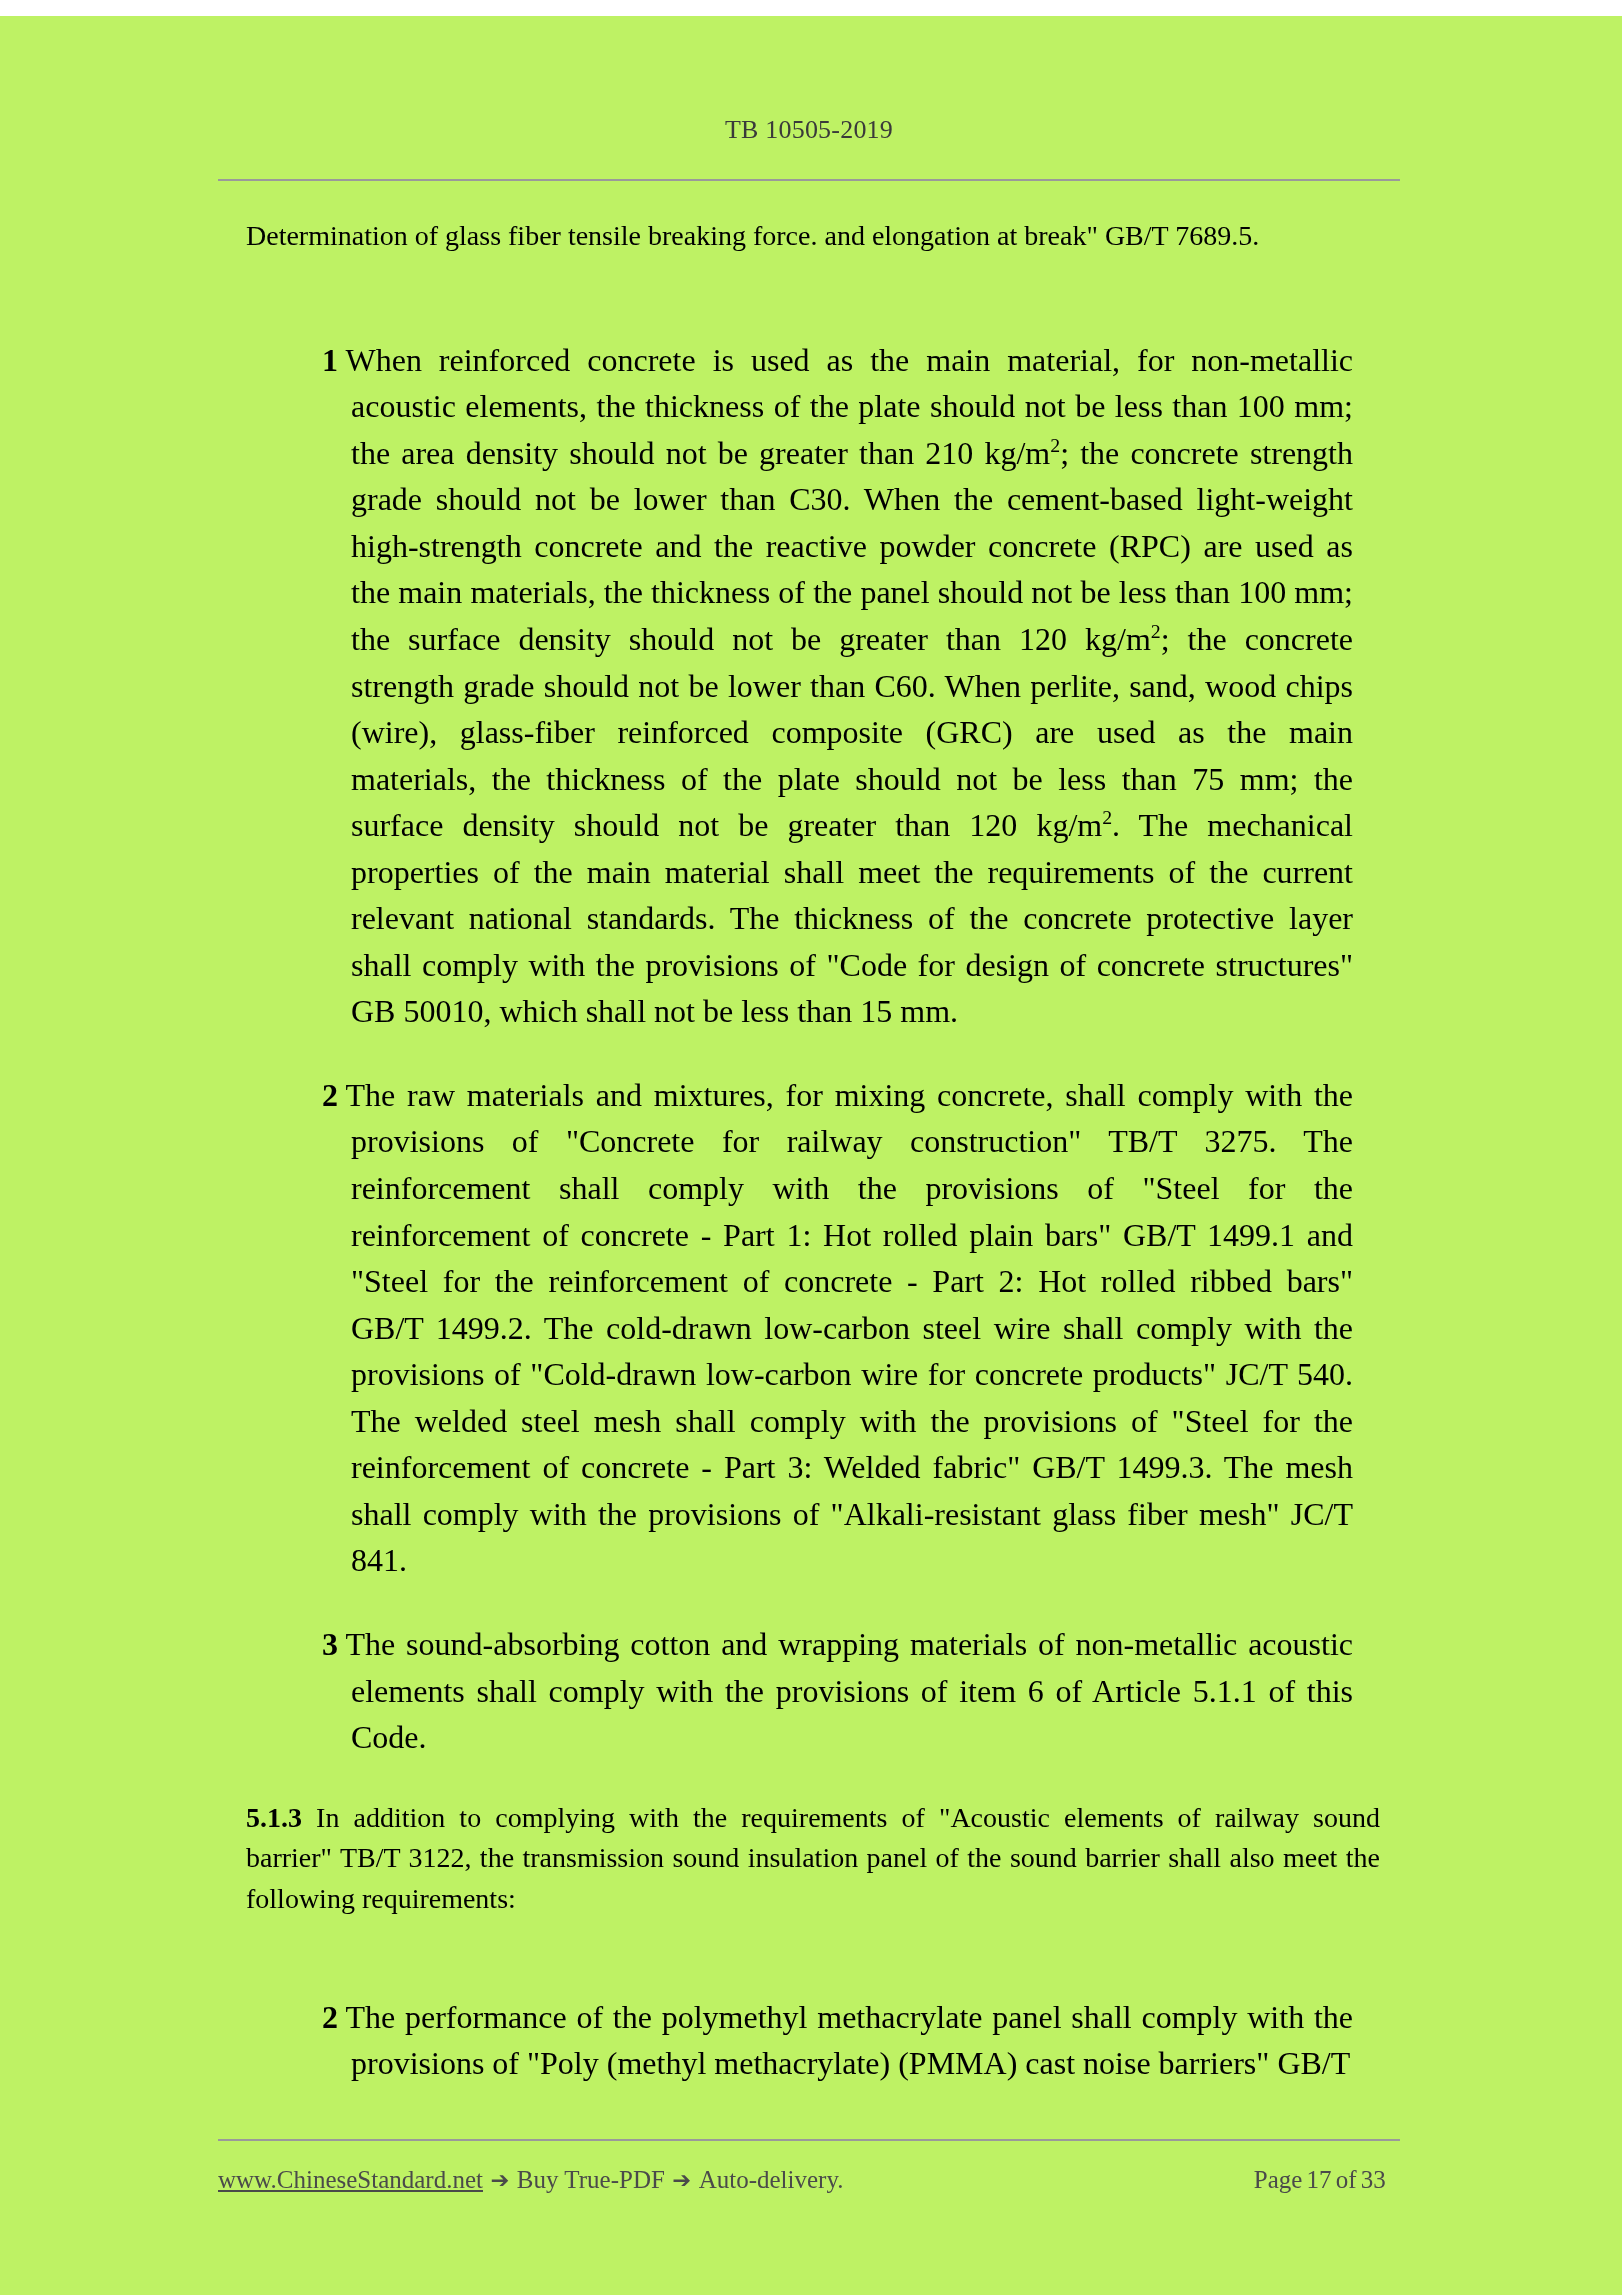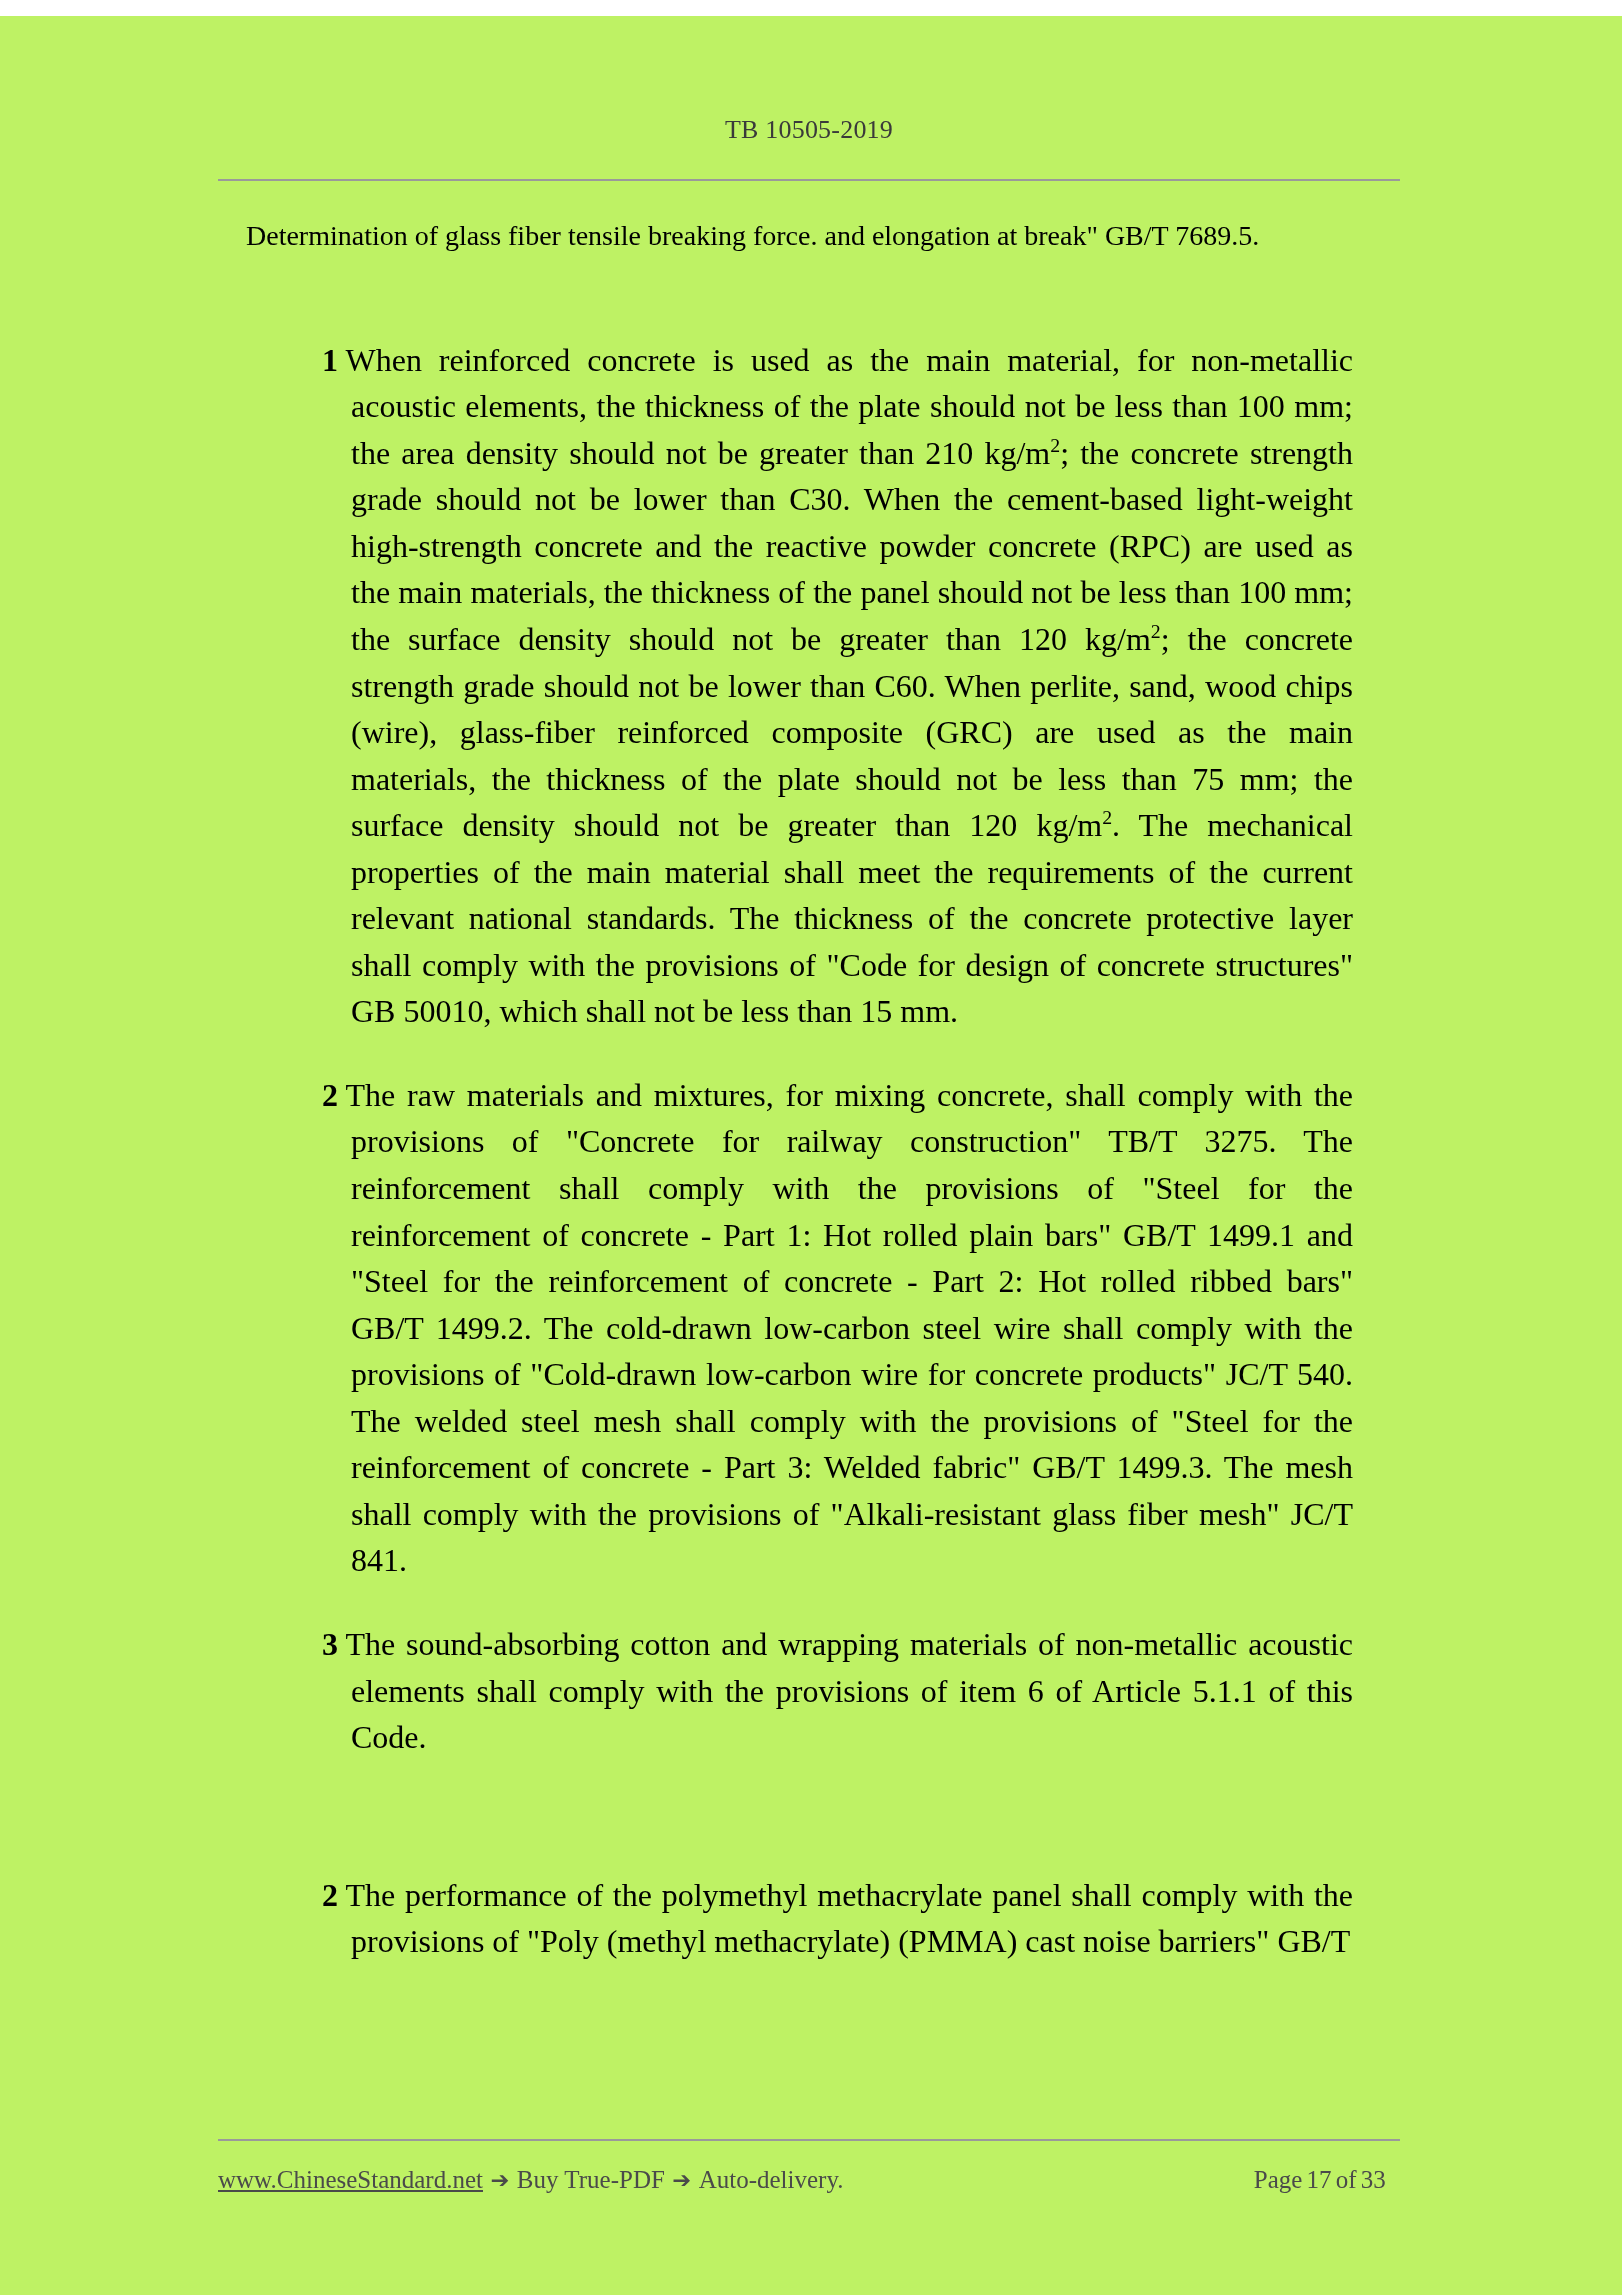--- a/index.html
+++ b/index.html
@@ -168,20 +168,24 @@
     </p>
 
     <div class="para-gap-md"></div>
 
     <p class="list-item">
       <span class="item-num">3</span><span>The sound-absorbing cotton and wrapping materials of non-metallic acoustic elements shall comply with the provisions of item 6 of Article 5.1.1 of this Code.</span>
     </p>
 
     <div class="para-gap-md"></div>
 
+    <p class="block">
+      <span class="clause-num">5.1.3</span>
+      <span>In addition to complying with the requirements of "Acoustic elements of railway sound barrier" TB/T 3122, the transmission sound insulation panel of the sound barrier shall also meet the following requirements:</span>
+    </p>
 
     <div class="para-gap-md"></div>
 
 
     <div class="para-gap-md"></div>
 
     <p class="list-item">
       <span class="item-num">2</span><span>The performance of the polymethyl methacrylate panel shall comply with the provisions of "Poly (methyl methacrylate) (PMMA) cast noise barriers" GB/T</span>
     </p>
 

